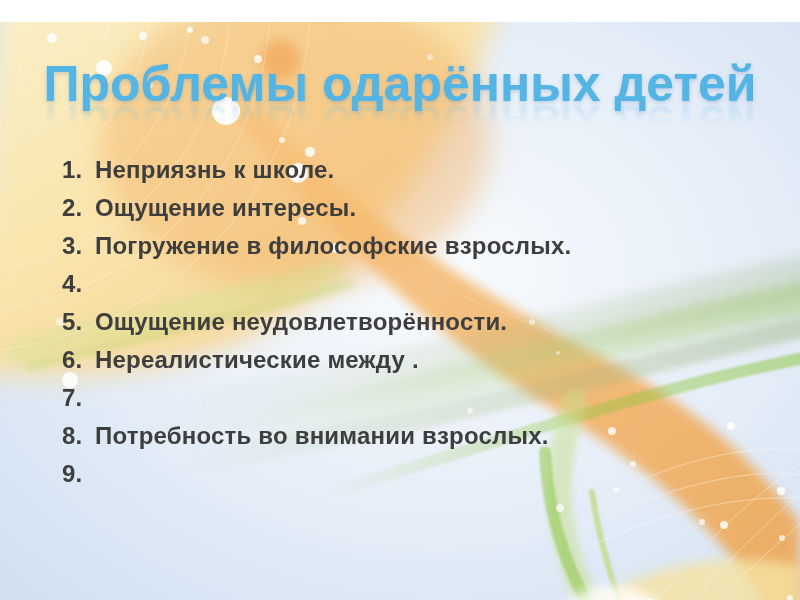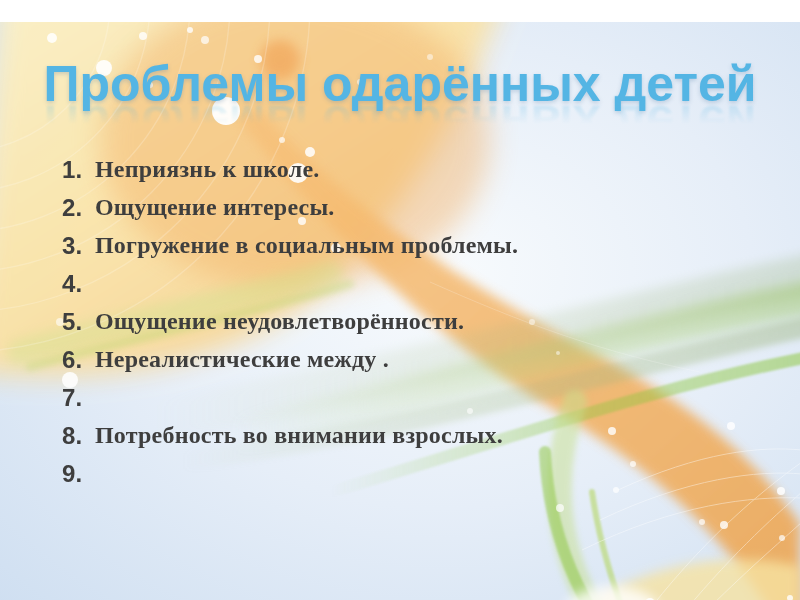--- a/index.html
+++ b/index.html
@@ -45,21 +45,21 @@
     position:absolute;left:62px;top:133px;width:690px;
   }
   .row{
     display:flex;align-items:flex-start;
     margin-bottom:9px;
     font-size:24px;line-height:29px;font-weight:bold;
     color:#3e3e3e;
     letter-spacing:0.2px;
   }
   .num{flex:0 0 33px;}
-  .txt{white-space:pre-wrap;font-family:Liberation Serif, serif;}
+  .txt{white-space:pre-wrap;}
 </style>
 </head>
 <body>
 
 <div class="slide">
 
   <svg class="bg-art" viewBox="0 0 800 600" preserveAspectRatio="none" aria-hidden="true">
     <defs>
       <radialGradient id="gBase" cx="55%" cy="42%" r="78%">
         <stop offset="0" stop-color="#f8fbfd"></stop>
@@ -192,21 +192,21 @@
     <div class="row">
       <span class="num">1.</span>
       <span class="txt">Неприязнь к школе.</span>
     </div>
     <div class="row">
       <span class="num">2.</span>
       <span class="txt">Ощущение интересы.</span>
     </div>
     <div class="row">
       <span class="num">3.</span>
-      <span class="txt">Погружение в социальным проблемы.</span>
+      <span class="txt">Погружение в философские взрослых.</span>
     </div>
     <div class="row">
       <span class="num">4.</span>
     </div>
     <div class="row">
       <span class="num">5.</span>
       <span class="txt">Ощущение неудовлетворённости.</span>
     </div>
     <div class="row">
       <span class="num">6.</span>

